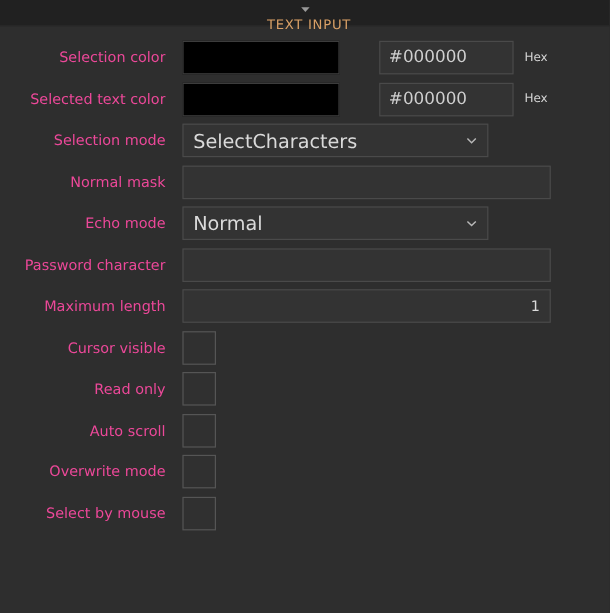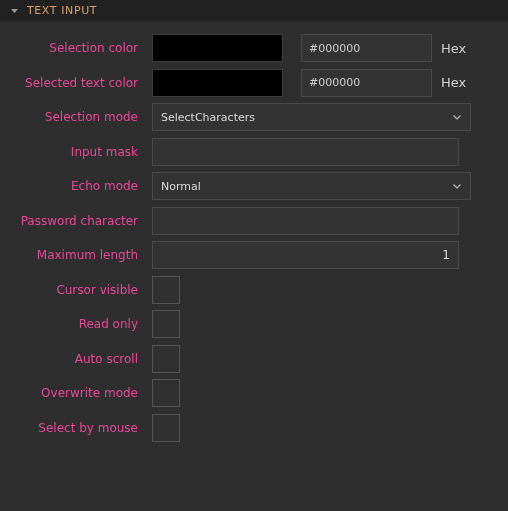--- a/index.html
+++ b/index.html
@@ -18,20 +18,21 @@
 
   
   .section-header {
     height: 22px;
     background: #212121;
     display: flex;
     align-items: center;
     padding-left: 7px;
     box-sizing: border-box;
     border-bottom: 1px solid #2a2a2a;
+    flex-direction: column;
   }
   .disclosure {
     width: 14px;
     height: 14px;
     display: flex;
     align-items: center;
     justify-content: center;
     margin-right: 6px;
     flex: 0 0 auto;
   }
@@ -73,51 +74,51 @@
   
   .swatch {
     width: 131px;
     height: 28px;
     background: #000000;
     border: 1px solid #3c3c3c;
     box-sizing: border-box;
     flex: 0 0 auto;
   }
   .hex-field {
-    width: 131px;
+    width: 112px;
     height: 28px;
     box-sizing: border-box;
     background: #333333;
     border: 1px solid #4a4a4a;
-    margin-left: 18px;
+    margin-left: 33px;
     display: flex;
     align-items: center;
     padding: 0 7px;
-    font-size: 11px;
+    font-size: 14px;
     color: #cfcfcf;
     flex: 0 0 auto;
   }
   .hex-label {
     margin-left: 9px;
-    font-size: 13px;
+    font-size: 10px;
     color: #d3d3d3;
     flex: 0 0 auto;
   }
 
   .combo {
-    width: 319px;
+    width: 255px;
     height: 28px;
     box-sizing: border-box;
     background: #333333;
     border: 1px solid #4a4a4a;
     display: flex;
     align-items: center;
     padding-left: 8px;
     padding-right: 7px;
-    font-size: 11px;
+    font-size: 16px;
     color: #dadada;
     flex: 0 0 auto;
   }
   .combo .combo-text { flex: 1 1 auto; white-space: nowrap; }
   .combo .chev { flex: 0 0 auto; display: flex; align-items: center; }
   .combo .chev svg { display: block; }
 
   .textfield {
     width: 307px;
     height: 28px;
@@ -187,21 +188,21 @@
         <span class="chev">
           <svg width="12" height="12" viewBox="0 0 12 12" aria-hidden="true">
             <path d="M2.5 4.5 L6 8 L9.5 4.5" fill="none" stroke="#b8b8b8" stroke-width="1.2"></path>
           </svg>
         </span>
       </div>
     </div>
   </div>
 
   <div class="row">
-    <div class="label-cell">Input mask</div>
+    <div class="label-cell">Normal mask</div>
     <div class="field-cell">
       <div class="textfield">
         <span class="val"></span>
       </div>
     </div>
   </div>
 
   <div class="row">
     <div class="label-cell">Echo mode</div>
     <div class="field-cell">

